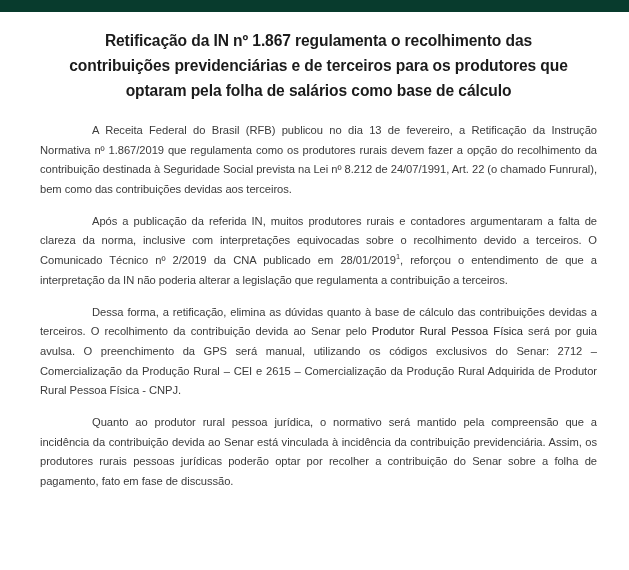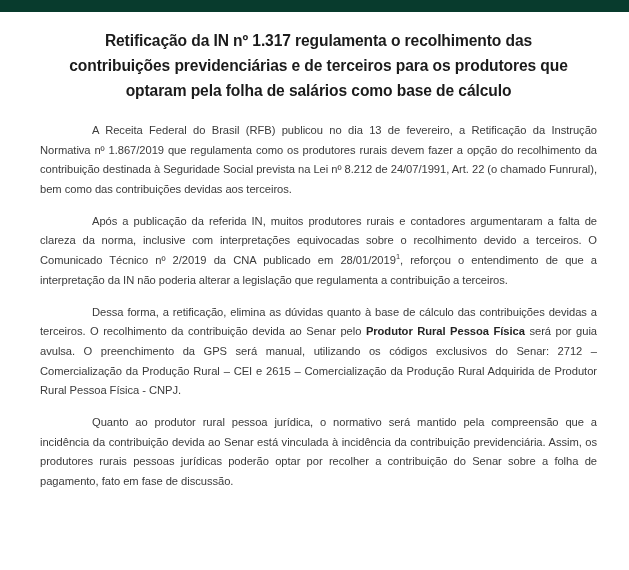--- a/index.html
+++ b/index.html
@@ -48,39 +48,39 @@
     line-height: 19.6px;
     color: #3b3b3b;
     text-align: justify;
     text-indent: 52px;
     letter-spacing: -0.05px;
   }
   p.para:last-child {
     margin-bottom: 8px;
   }
   .b {
-    font-weight: bold;
+    font-weight: normal;
     color: #242424;
   }
   sup {
     font-size: 7.4px;
     vertical-align: super;
     line-height: 0;
   }
 </style>
 </head>
 <body>
 
 <div class="page">
 
   <div class="top-band"></div>
 
   <div class="content">
 
-    <h1 class="doc-title">Retificação da IN nº 1.317 regulamenta o recolhimento das contribuições previdenciárias e de terceiros para os produtores que optaram pela folha de salários como base de cálculo</h1>
+    <h1 class="doc-title">Retificação da IN nº 1.867 regulamenta o recolhimento das contribuições previdenciárias e de terceiros para os produtores que optaram pela folha de salários como base de cálculo</h1>
 
     <div class="body-block">
 
       <p class="para">A Receita Federal do Brasil (RFB) publicou no dia 13 de fevereiro, a Retificação da Instrução Normativa nº 1.867/2019 que regulamenta como os produtores rurais devem fazer a opção do recolhimento da contribuição destinada à Seguridade Social prevista na Lei nº 8.212 de 24/07/1991, Art. 22 (o chamado Funrural), bem como das contribuições devidas aos terceiros.</p>
 
       <p class="para"><span>Após a publicação da referida IN, muitos produtores rurais e contadores argumentaram a falta de clareza da norma, inclusive com interpretações equivocadas sobre o recolhimento devido a terceiros. O Comunicado Técnico nº 2/2019 da CNA publicado em 28/01/2019</span><sup>1</sup><span>, reforçou o entendimento de que a interpretação da IN não poderia alterar a legislação que regulamenta a contribuição a terceiros.</span></p>
 
 
       <p class="para"><span>Dessa forma, a retificação, elimina as dúvidas quanto à base de cálculo das contribuições devidas a terceiros. O recolhimento da contribuição devida ao Senar pelo </span><span class="b">Produtor Rural Pessoa Física</span><span> será por guia avulsa. O preenchimento da GPS será manual, utilizando os códigos exclusivos do Senar: 2712 – Comercialização da Produção Rural – CEI e 2615 – Comercialização da Produção Rural Adquirida de Produtor Rural Pessoa Física - CNPJ.</span></p>
 

